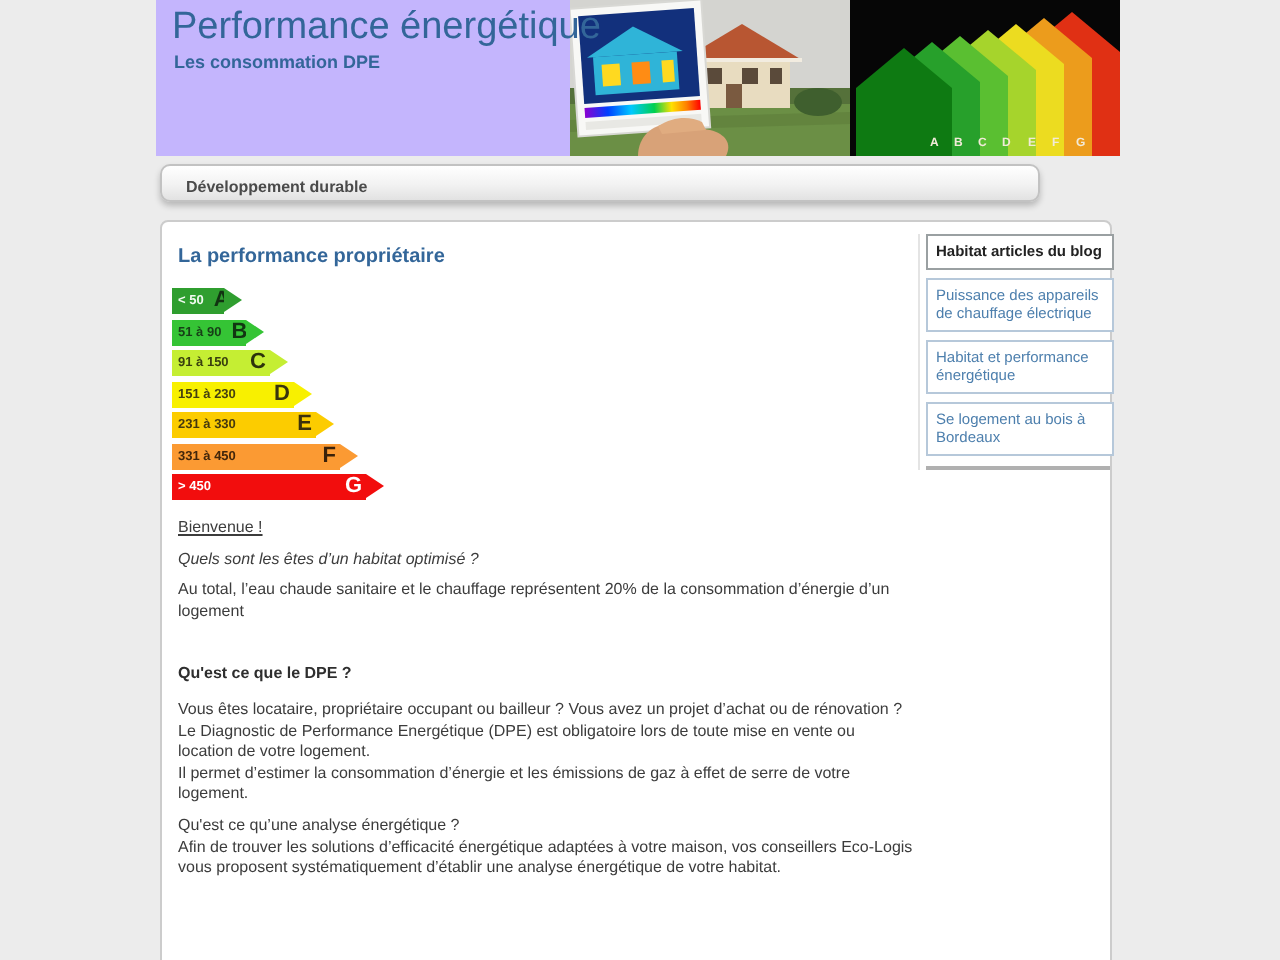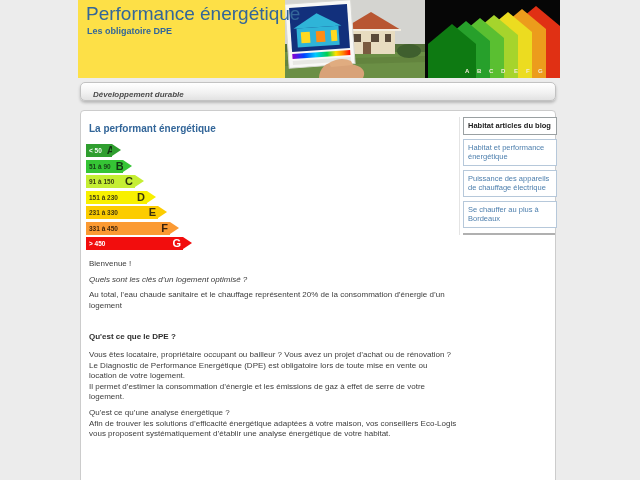--- a/index.html
+++ b/index.html
@@ -4,41 +4,40 @@
 <style>
   html,body{margin:0;padding:0;}
   body{
     width:640px;height:480px;overflow:hidden;position:relative;
     background:#ececec;
     font-family:"Liberation Sans","DejaVu Sans",sans-serif;
   }
   #column{position:absolute;left:78px;top:0;width:482px;height:480px;}
 
   
-  #header{position:relative;width:482px;height:78px;background:#fde047;}
+  #header{position:relative;width:482px;height:78px;background:#c4b5fd;}
   #site-title{
     position:absolute;left:8px;top:3px;z-index:3;
     font-size:19px;color:#336699;letter-spacing:0;
   }
   #site-subtitle{
     position:absolute;left:9px;top:26px;z-index:3;
     font-size:9px;font-weight:bold;color:#336699;
   }
   .header-img{position:absolute;top:0;height:78px;}
   #photo-img{left:207px;width:140px;}
   #arrows-img{left:347px;width:135px;}
 
   
   #navbar{
-    position:absolute;left:2px;top:82px;width:476px;height:19px;
+    position:absolute;left:2px;top:82px;width:440px;height:19px;
     background:linear-gradient(#ffffff,#f2f2f2 55%,#e2e2e2);
     border:1px solid #c2c2c2;border-radius:5px;
     box-shadow:0 2px 3px rgba(0,0,0,.22);
     box-sizing:border-box;
-    font-style:italic;
   }
   #nav-item{
     display:inline-block;padding-left:12px;line-height:17px;
     font-size:8px;font-weight:bold;color:#4a4a4a;cursor:pointer;
   }
 
   
   #content-box{
     position:absolute;left:2px;top:110px;width:476px;height:400px;
     background:#ffffff;border:1px solid #cccccc;
@@ -55,21 +54,21 @@
   .dpe-body{display:flex;align-items:center;justify-content:space-between;padding:0 2px 0 3px;box-sizing:border-box;}
   .dpe-range{font-size:6.5px;font-weight:bold;white-space:nowrap;}
   .dpe-letter{font-size:11px;font-weight:bold;line-height:13px;margin-left:5px;}
   .dpe-tip{width:0;height:0;border-top:6.5px solid transparent;border-bottom:6.5px solid transparent;border-left:9px solid transparent;}
 
   
   #main-col p{
     margin:0 0 5px 0;font-size:8px;line-height:10.6px;color:#3c3c3c;
     white-space:pre-line;
   }
-  #main-col p.first{margin-top:9px;}
+  #main-col p.first{margin-top:9px;text-decoration:underline;}
   #main-col p.italic{font-style:italic;}
   #main-col p.bold{font-weight:bold;color:#2e2e2e;margin-top:21px;margin-bottom:7px;}
 
   
   #sidebar{
     position:absolute;left:378px;top:6px;width:94px;
     border-left:1px solid #e4e4e4;padding-left:3px;
   }
   .side-box{
     border:1px solid #9aa0a2;background:#ffffff;
@@ -84,21 +83,21 @@
   }
   #side-divider{height:2px;background:#b0b0b0;margin-top:5px;margin-right:2px;}
 </style>
 </head>
 <body>
 
 <div id="column">
 
   <div id="header">
     <div id="site-title">Performance énergétique</div>
-    <div id="site-subtitle">Les obligatoire DPE</div>
+    <div id="site-subtitle">Les consommation DPE</div>
 
     <svg id="photo-img" class="header-img" viewBox="0 0 140 78">
       <rect x="0" y="0" width="140" height="78" fill="#d4d4d0"></rect>
       <rect x="0" y="44" width="140" height="10" fill="#55713a"></rect>
       <rect x="0" y="52" width="140" height="26" fill="#6b8f45"></rect>
       <path d="M0,60 L140,56 L140,62 L0,66 Z" fill="#5d7d3a" opacity="0.6"></path>
 
       <rect x="62" y="28" width="48" height="26" fill="#e8dcc0"></rect>
       <polygon points="56,30 86,12 116,30" fill="#b85632"></polygon>
       <rect x="56" y="29" width="60" height="2" fill="#f2ece0"></rect>
@@ -157,21 +156,21 @@
     </svg>
   </div>
 
   <div id="navbar">
     <span id="nav-item">Développement durable</span>
   </div>
 
   <div id="content-box">
 
     <div id="main-col">
-      <div id="page-heading">La performant énergétique</div>
+      <div id="page-heading">La performance propriétaire</div>
 
       <div id="dpe-scale">
           <div class="dpe-row">
             <div class="dpe-body" style="background: rgb(47, 158, 47); width: 26px;">
               <span class="dpe-range" style="color: rgb(242, 251, 242);">&lt; 50</span>
               <span class="dpe-letter" style="color: rgb(17, 51, 17);">A</span>
             </div>
             <div class="dpe-tip" style="border-left-color: rgb(47, 158, 47);"></div>
           </div>
           <div class="dpe-row">
@@ -212,32 +211,32 @@
           <div class="dpe-row">
             <div class="dpe-body" style="background: rgb(242, 13, 13); width: 97px;">
               <span class="dpe-range" style="color: rgb(255, 255, 255);">&gt; 450</span>
               <span class="dpe-letter" style="color: rgb(255, 255, 255);">G</span>
             </div>
             <div class="dpe-tip" style="border-left-color: rgb(242, 13, 13);"></div>
           </div>
         </div>
 
       <p class="first">Bienvenue !</p>
-      <p class="italic">Quels sont les clés d’un logement optimisé ?</p>
+      <p class="italic">Quels sont les êtes d’un habitat optimisé ?</p>
       <p>Au total, l’eau chaude sanitaire et le chauffage représentent 20% de la consommation d’énergie d’un logement</p>
       <p class="bold">Qu'est ce que le DPE ?</p>
       <p>Vous êtes locataire, propriétaire occupant ou bailleur ? Vous avez un projet d’achat ou de rénovation ?
 Le Diagnostic de Performance Energétique (DPE) est obligatoire lors de toute mise en vente ou location de votre logement.
 Il permet d’estimer la consommation d’énergie et les émissions de gaz à effet de serre de votre logement.</p>
       <p>Qu'est ce qu’une analyse énergétique ?
 Afin de trouver les solutions d’efficacité énergétique adaptées à votre maison, vos conseillers Eco-Logis vous proposent systématiquement d’établir une analyse énergétique de votre habitat.</p>
     </div>
 
     <div id="sidebar">
       <div class="side-box">Habitat articles du blog</div>
+      <a class="side-link">Puissance des appareils de chauffage électrique</a>
       <a class="side-link">Habitat et performance énergétique</a>
-      <a class="side-link">Puissance des appareils de chauffage électrique</a>
-      <a class="side-link">Se chauffer au plus à Bordeaux</a>
+      <a class="side-link">Se logement au bois à Bordeaux</a>
       <div id="side-divider"></div>
     </div>
 
   </div>
 </div>
 
 </body></html>

